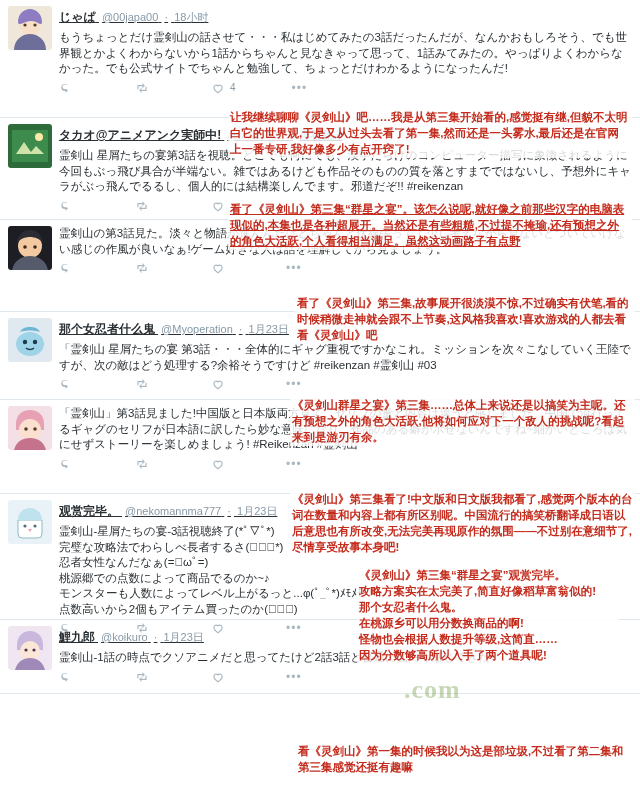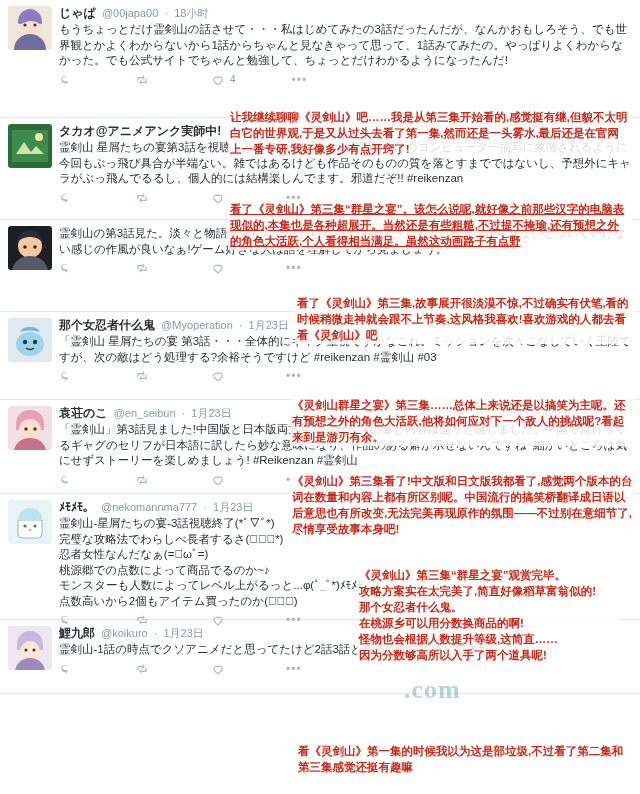--- a/index.html
+++ b/index.html
@@ -34,24 +34,25 @@
     margin-right: 7px;
     overflow: hidden;
     position: relative;
   }
   .avatar svg { display: block; }
   .tbody {
     flex: 1 1 auto;
     min-width: 0;
   }
   .thead {
-    line-height: 15px;
+    line-height: 23px;
     margin-bottom: 1px;
     white-space: nowrap;
     overflow: hidden;
+    text-decoration: underline;
   }
   .tname {
     font-weight: bold;
     color: #292f33;
     font-size: 12px;
   }
   .thandle {
     color: #8899a6;
     font-size: 11px;
     margin-left: 3px;
@@ -124,21 +125,21 @@
     font-size: 33px;
     font-weight: bold;
     color: #b0b0b0;
     letter-spacing: 1px;
     line-height: 34px;
   }
   .wm-line2 {
     font-family: "Liberation Serif", serif;
     font-size: 26px;
     font-weight: bold;
-    color: #0f766e;
+    color: #4d7c0f;
     letter-spacing: 1px;
     line-height: 28px;
     margin-left: 52px;
   }
 </style>
 </head>
 <body>
 
 <div class="feed">
 
@@ -310,26 +311,20 @@
       <svg width="44" height="44" viewBox="0 0 44 44">
         <rect width="44" height="44" fill="#f3e0e6"></rect>
         <path d="M8 18c0-9 6-14 14-14s14 5 14 14v6H8z" fill="#e8a0b4"></path>
         <circle cx="22" cy="24" r="11" fill="#fbe0cf"></circle>
         <circle cx="18" cy="23" r="1.8" fill="#5a3b2a"></circle>
         <circle cx="27" cy="23" r="1.8" fill="#5a3b2a"></circle>
         <path d="M6 44c2-8 8-12 16-12s14 4 16 12z" fill="#c5738c"></path>
       </svg>
     </div>
     <div class="tbody">
-      <div class="thead">
-        <span class="tname">袁荘のこ</span>
-        <span class="thandle">@en_seibun</span>
-        <span class="tsep">·</span>
-        <span class="ttime">1月23日</span>
-      </div>
       <div class="ttext">「霊剣山」第3話見ました!中国版と日本版両方見て、セリフの量と内容は違うと感じました。中国で流行ってるギャグのセリフが日本語に訳したら妙な意味になり、作品のある癖が示せないんですね~細かいところは気にせずストーリーを楽しめましょう! #Reikenzan #霊剣山</div>
       <div class="actions">
         <span class="act">
           <svg width="14" height="14" viewBox="0 0 24 24">
               <path fill="#aab8c2" d="M14 5h-4a6 6 0 0 0 0 12h1v3l5-4h-2v-2h-4a4 4 0 0 1 0-8h4V5z"></path>
             </svg>
           <span class="cnt"></span>
         </span>
         <span class="act">
           <svg width="16" height="14" viewBox="0 0 24 24">
@@ -354,21 +349,21 @@
         <rect width="44" height="44" fill="#e9f3f7"></rect>
         <path d="M10 20h24v14a4 4 0 0 1-4 4H14a4 4 0 0 1-4-4z" fill="#ffffff" stroke="#8fb8c8" stroke-width="1"></path>
         <path d="M10 20c0-7 5-12 12-12s12 5 12 12z" fill="#bfe2ef"></path>
         <circle cx="17" cy="26" r="1.6" fill="#55707c"></circle>
         <circle cx="27" cy="26" r="1.6" fill="#55707c"></circle>
         <path d="M20 29h4l-2 3z" fill="#f0a0b0"></path>
       </svg>
     </div>
     <div class="tbody">
       <div class="thead">
-        <span class="tname">ﾒﾓﾒﾓ。</span>
+        <span class="tname">观赏完毕。</span>
         <span class="thandle">@nekomannma777</span>
         <span class="tsep">·</span>
         <span class="ttime">1月23日</span>
       </div>
       <div class="ttext">霊剣山-星屑たちの宴-3話視聴終了(*ﾟ▽ﾟ*)
 完璧な攻略法でわらしべ長者するさ(ﾟ∀ﾟ*)
 忍者女性なんだなぁ(=ﾟωﾟ=)
 桃源郷での点数によって商品でるのか~♪
 モンスターも人数によってレベル上がるっと...φ(ﾟ_ﾟ*)ﾒﾓﾒﾓ
 点数高いから2個もアイテム買ったのか(ﾟ∀ﾟ)</div>
@@ -438,21 +433,21 @@
       </div>
     </div>
   </div>
 
 </div>
 
 <div class="anno" style="left:228px; top:96px; width:404px;margin-top:12px;">让我继续聊聊《灵剑山》吧……我是从第三集开始看的,感觉挺有继,但貌不太明白它的世界观,于是又从过头去看了第一集,然而还是一头雾水,最后还是在官网上一番专研,我好像多少有点开窍了!</div>
 <div class="anno" style="left:228px; top:200px; width:404px;text-decoration:underline;">看了《灵剑山》第三集“群星之宴”。该怎么说呢,就好像之前那些汉字的电脑表现似的,本集也是各种超展开。当然还是有些粗糙,不过提不掩瑜,还有预想之外的角色大活跃,个人看得相当满足。虽然这动画路子有点野</div>
 <div class="anno" style="left:295px; top:294px; width:340px;">看了《灵剑山》第三集,故事展开很淡漠不惊,不过确实有伏笔,看的时候稍微走神就会跟不上节奏,这风格我喜欢!喜欢游戏的人都去看看《灵剑山》吧</div>
 <div class="anno" style="left:290px; top:396px; width:345px;">《灵剑山群星之宴》第三集……总体上来说还是以搞笑为主呢。还有预想之外的角色大活跃,他将如何应对下一个敌人的挑战呢?看起来到是游刃有余。</div>
-<div class="anno" style="left:290px; top:472px; width:345px;">《灵剑山》第三集看了!中文版和日文版我都看了,感觉两个版本的台词在数量和内容上都有所区别呢。中国流行的搞笑桥翻译成日语以后意思也有所改变,无法完美再现原作的氛围——不过别在意细节了,尽情享受故事本身吧!</div>
+<div class="anno" style="left:290px; top:490px; width:345px;">《灵剑山》第三集看了!中文版和日文版我都看了,感觉两个版本的台词在数量和内容上都有所区别呢。中国流行的搞笑桥翻译成日语以后意思也有所改变,无法完美再现原作的氛围——不过别在意细节了,尽情享受故事本身吧!</div>
 <div class="anno" style="left:357px; top:566px; width:262px;">《灵剑山》第三集“群星之宴”观赏完毕。
 攻略方案实在太完美了,简直好像稻草富翁似的!
 那个女忍者什么鬼。
 在桃源乡可以用分数换商品的啊!
 怪物也会根据人数提升等级,这简直……
 因为分数够高所以入手了两个道具呢!</div>
 <div class="anno" style="left:296px; top:742px; width:340px;">看《灵剑山》第一集的时候我以为这是部垃圾,不过看了第二集和第三集感觉还挺有趣嘛</div>
 
 <div class="watermark">
   <div class="wm-line2">.com</div>

